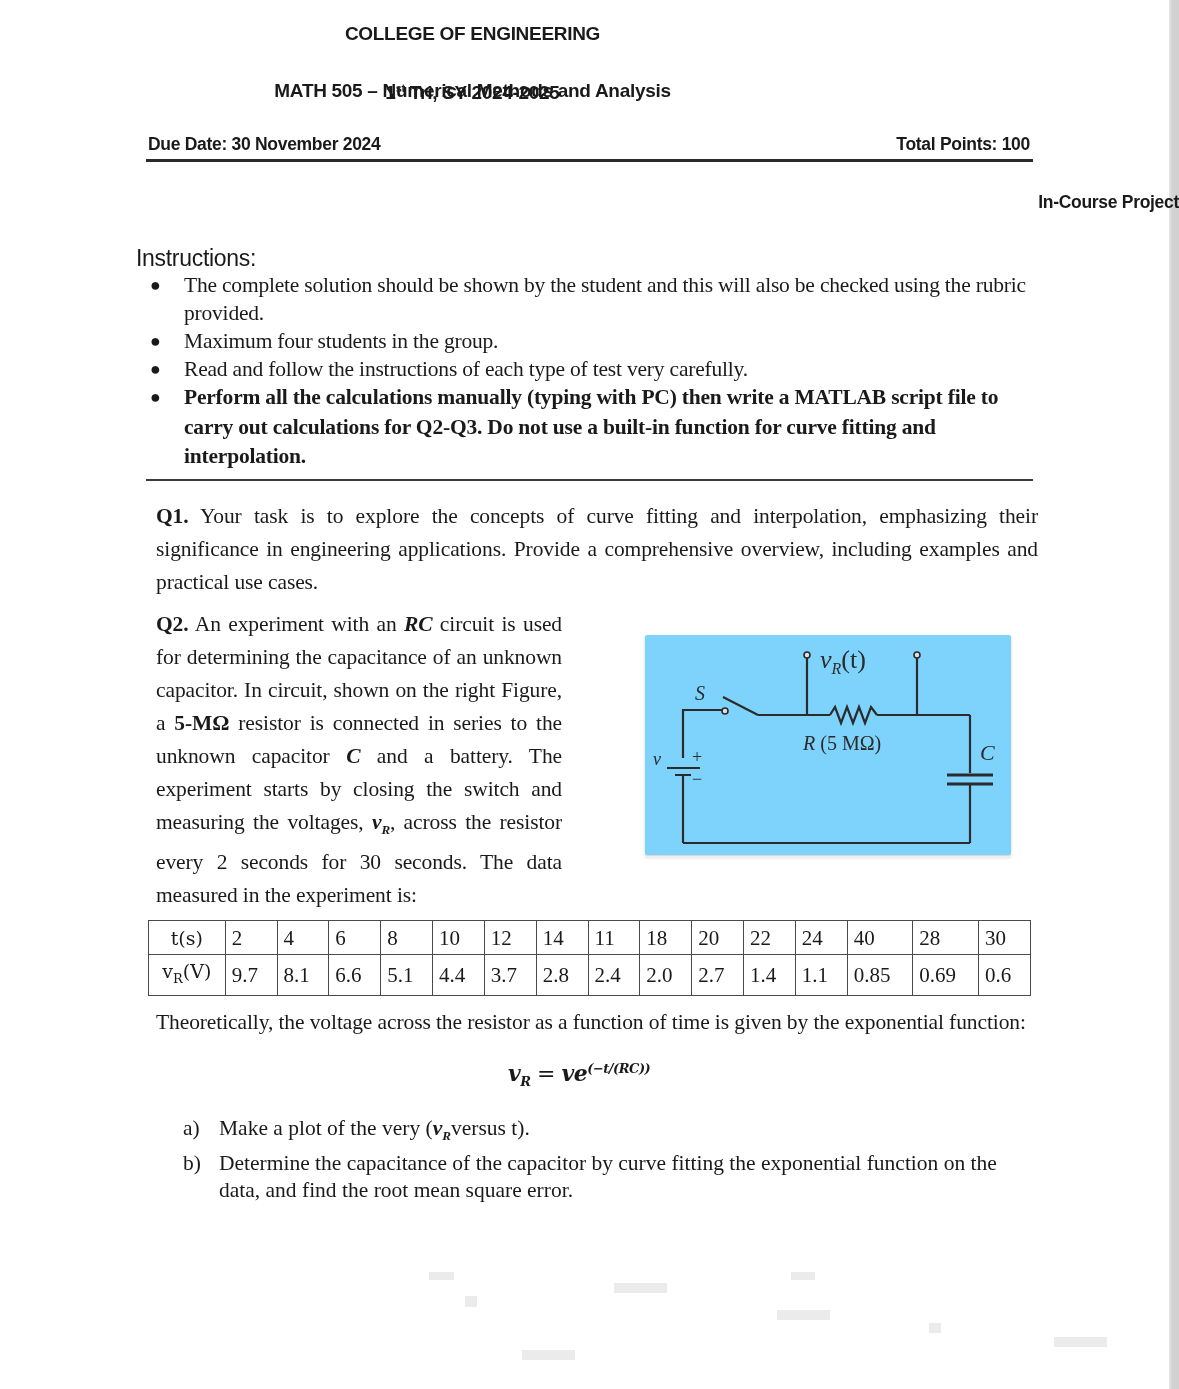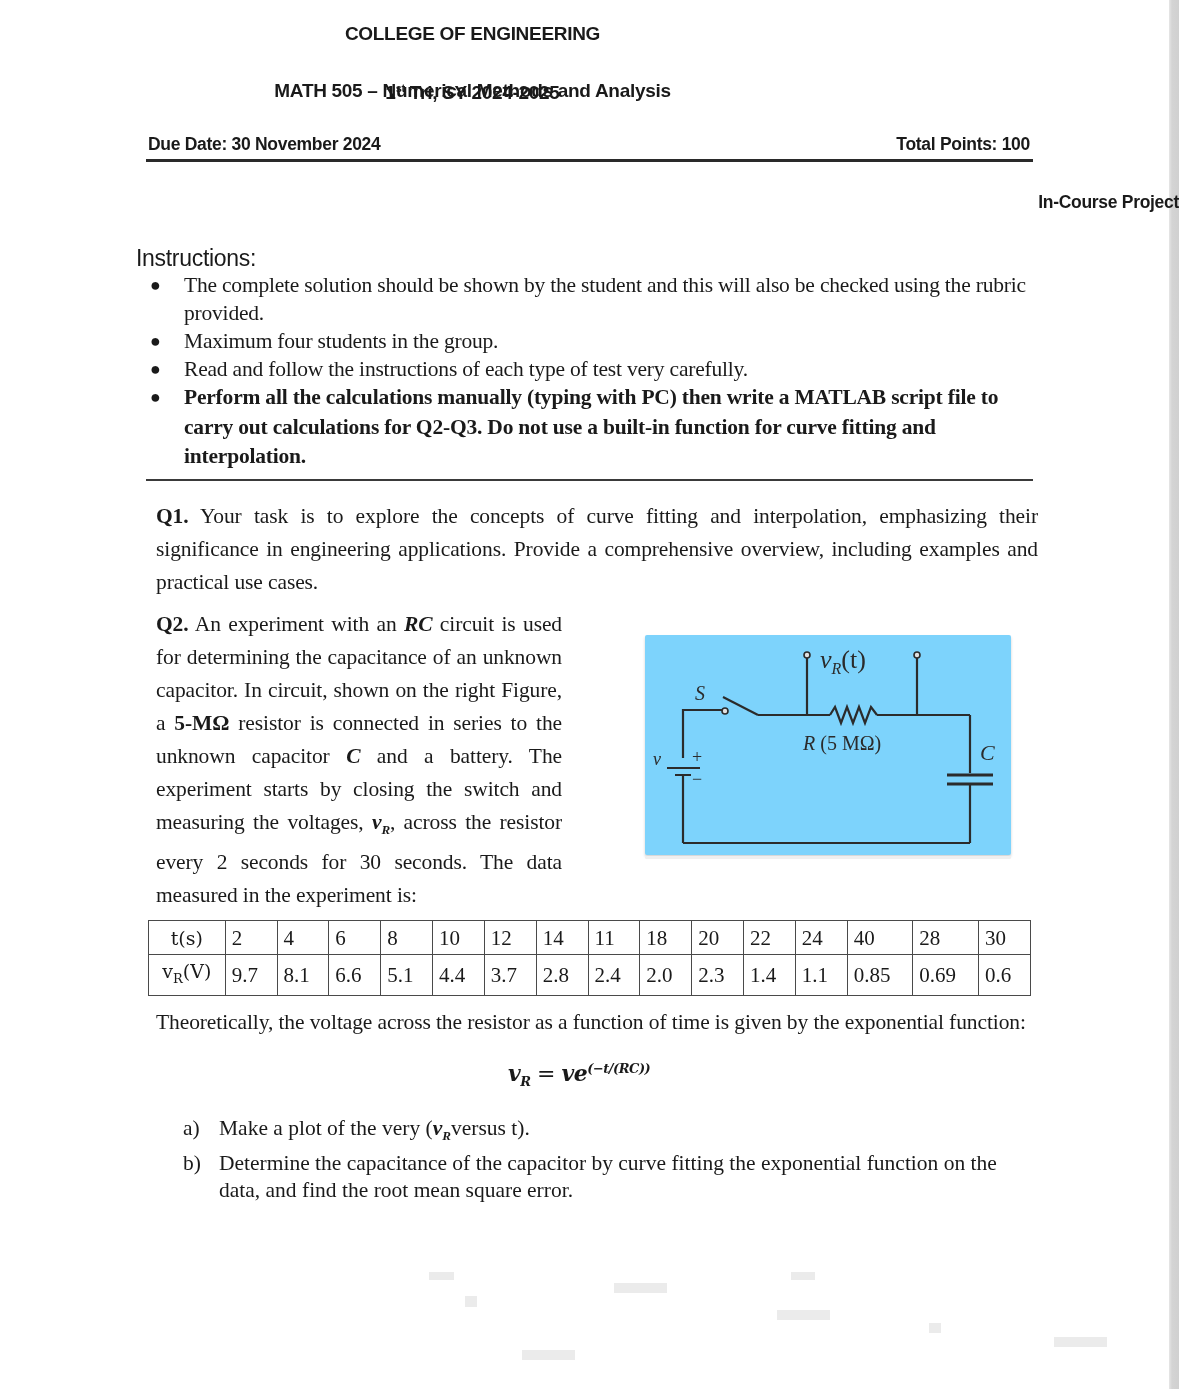--- a/index.html
+++ b/index.html
@@ -171,21 +171,21 @@
     <td class="hdr"><span>v</span><sub>R</sub><span>(V)</span></td>
     <td>9.7</td>
     <td>8.1</td>
     <td>6.6</td>
     <td>5.1</td>
     <td>4.4</td>
     <td>3.7</td>
     <td>2.8</td>
     <td>2.4</td>
     <td>2.0</td>
-    <td>2.3</td>
+    <td>2.7</td>
     <td>1.4</td>
     <td>1.1</td>
     <td>0.85</td>
     <td>0.69</td>
     <td>0.6</td>
   </tr>
 </tbody>
   </table>
 
 <div class="para theory">Theoretically, the voltage across the resistor as a function of time is given by the exponential function:</div>

